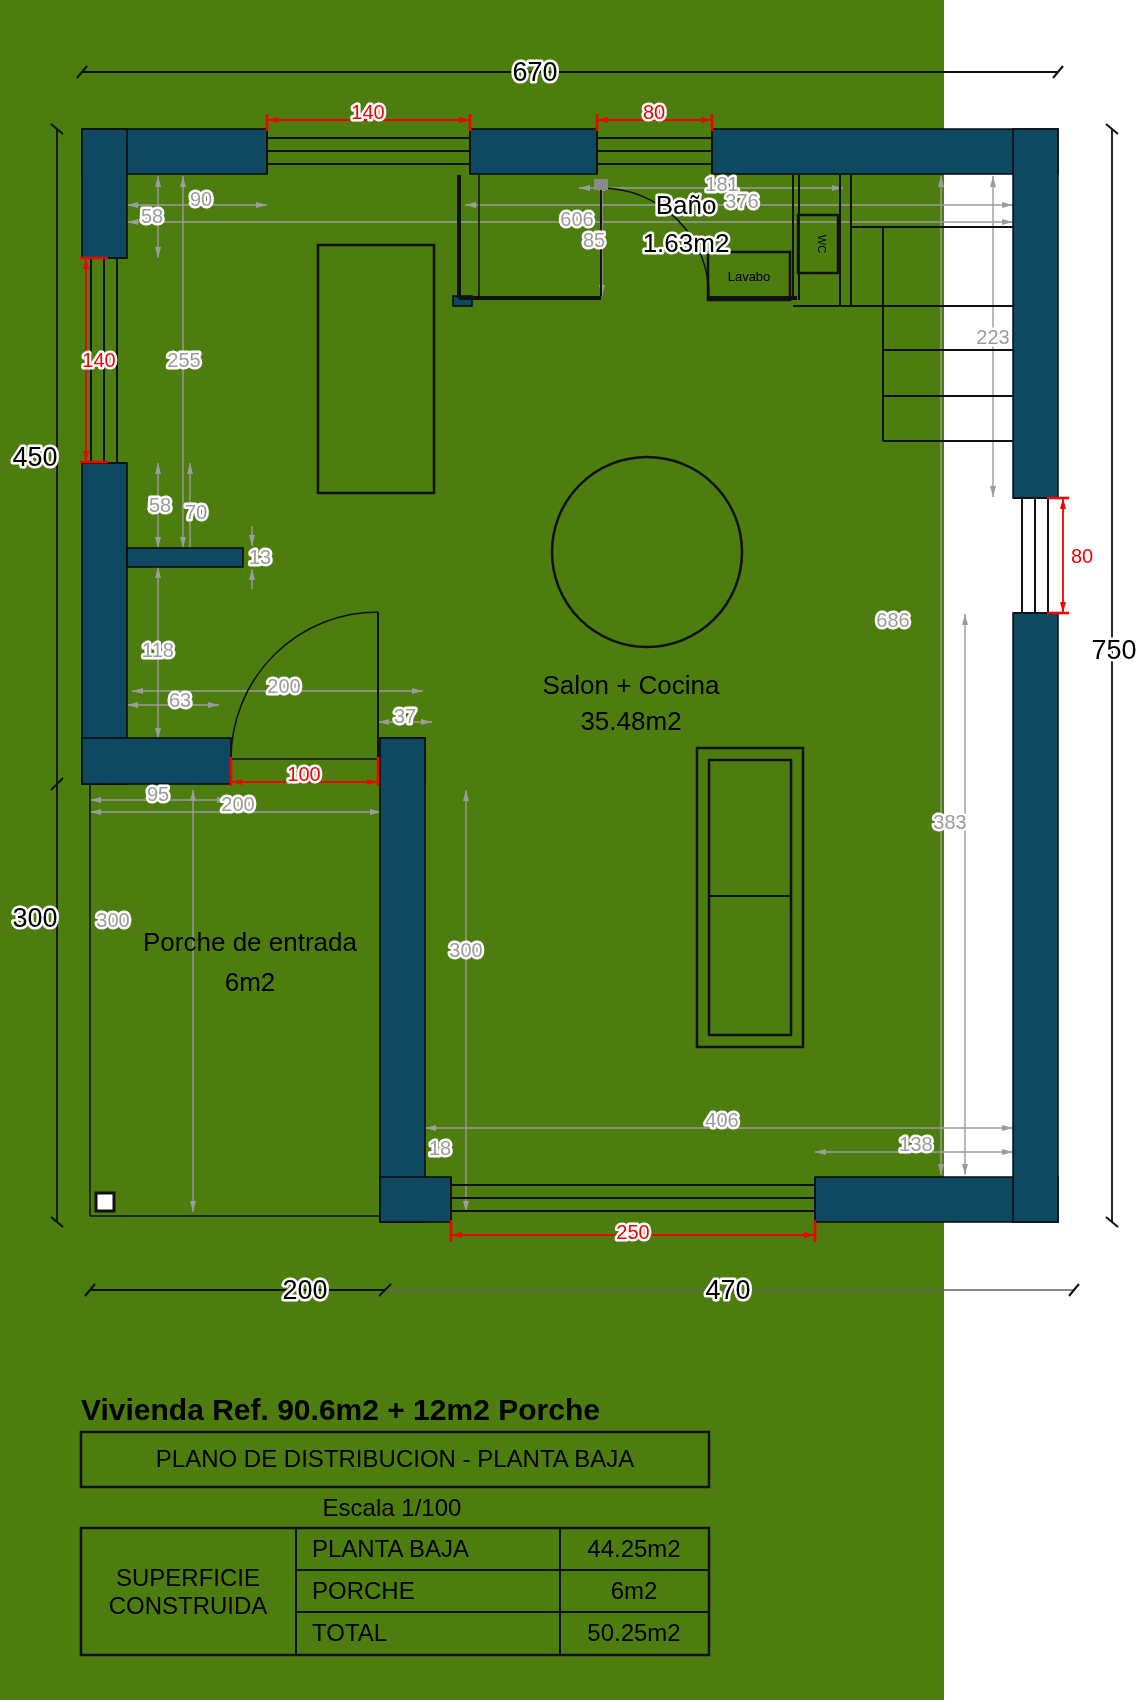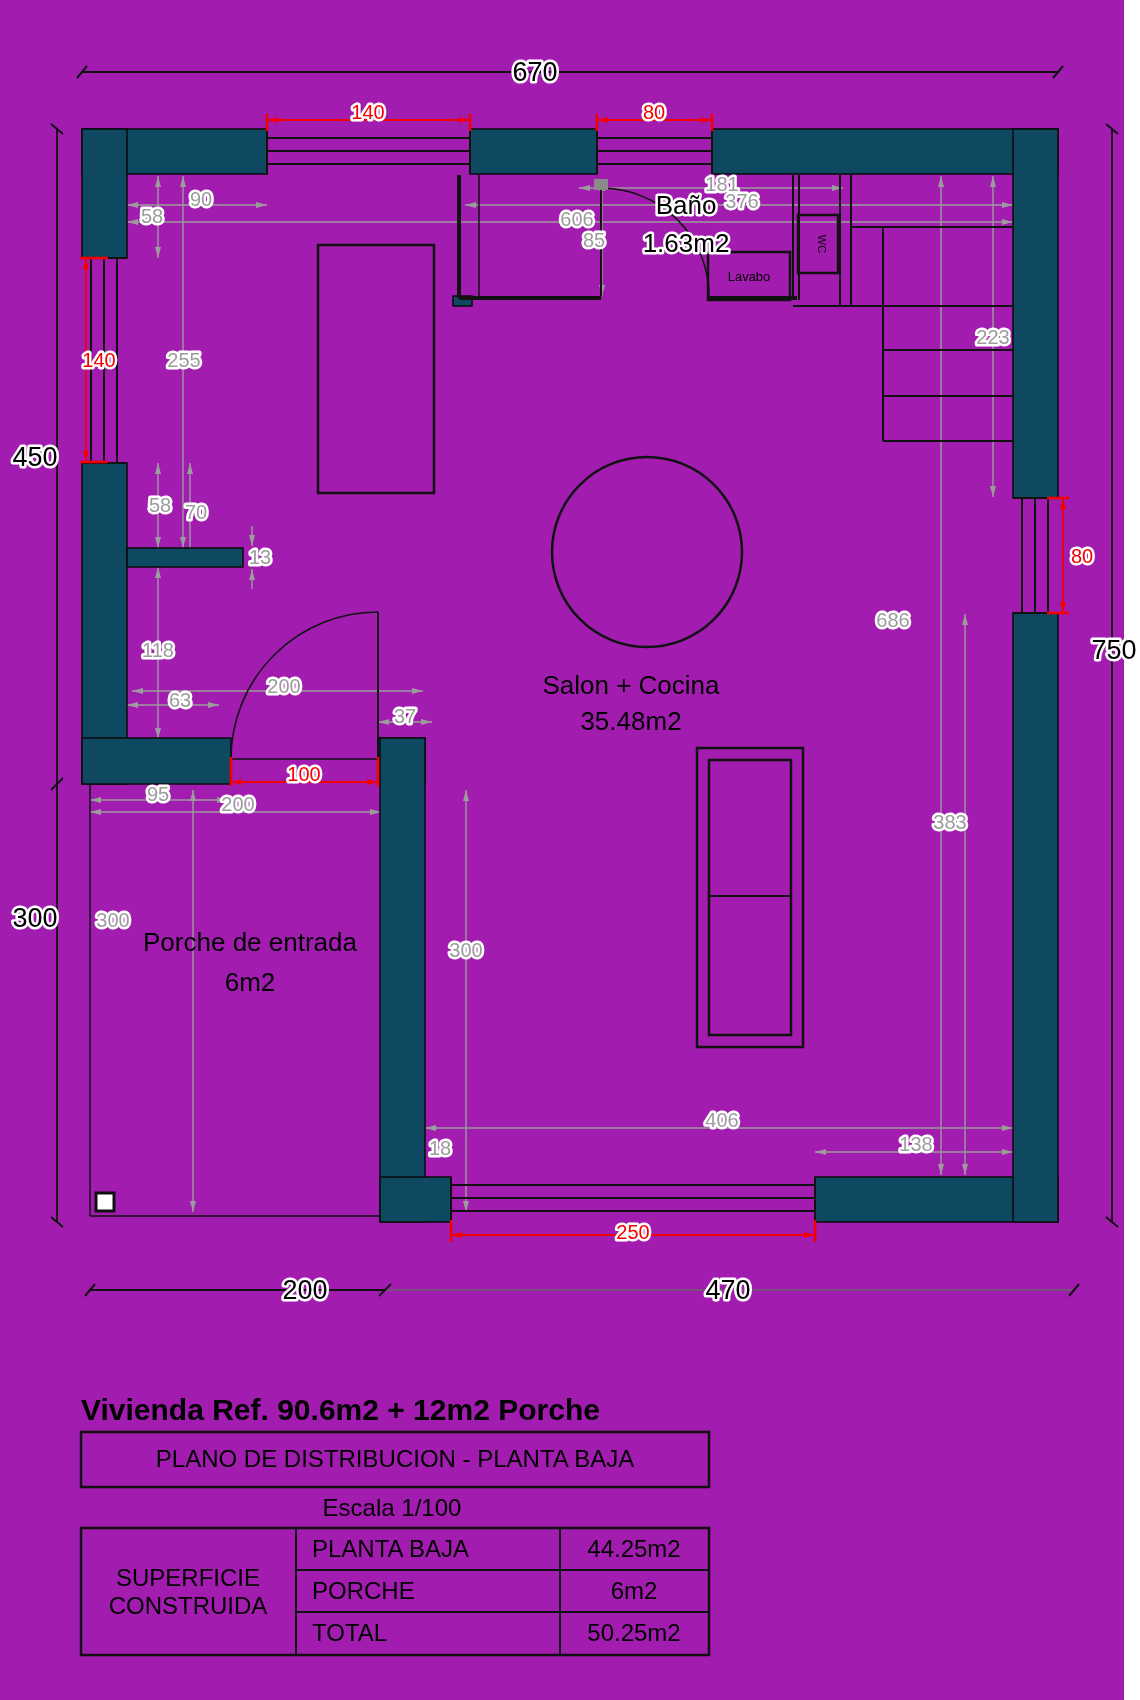--- a/index.html
+++ b/index.html
@@ -1,16 +1,16 @@
 <!DOCTYPE html>
 <html><head>
 <meta charset="utf-8">
 <style>
   html,body{margin:0;padding:0;background:#ffffff;}
-  .page{width:1124px;height:1700px;position:relative;background:#a21caf;font-family:"Liberation Sans",sans-serif;}
+  .page{width:944px;height:1700px;position:relative;background:#4d7c0f;font-family:"Liberation Sans",sans-serif;}
   svg{position:absolute;left:0;top:0;}
   text{font-family:"Liberation Sans",sans-serif;}
   .halo{paint-order:stroke fill;stroke:#ffffff;stroke-width:5px;stroke-linejoin:round;}
   .dim-gray{fill:#9c9c9c;font-size:20px;}
   .dim-red{fill:#f40000;font-size:20px;}
   .dim-black{fill:#000000;font-size:27px;}
   .room{fill:#000000;font-size:26px;}
   .fixture{fill:#000000;}
   .tb-heading{fill:#000;font-size:30px;font-weight:bold;}
   .tb-text{fill:#000;font-size:24px;}

